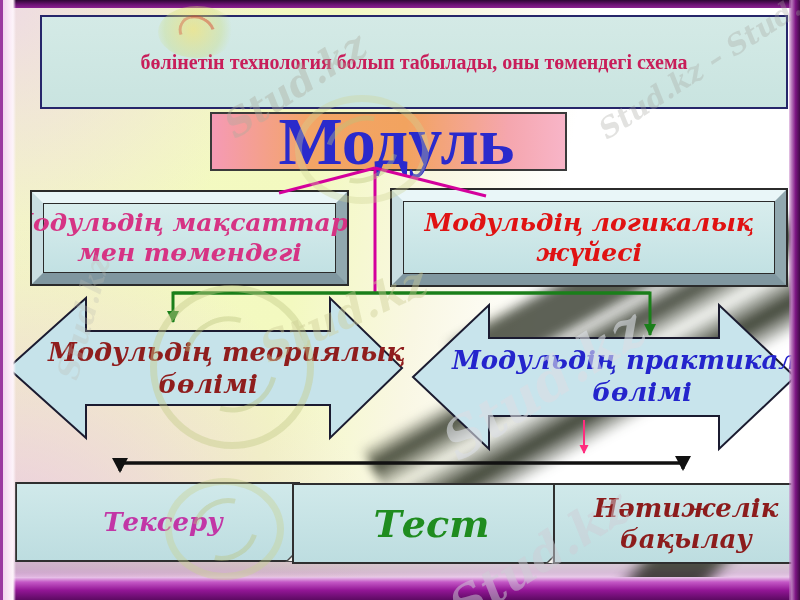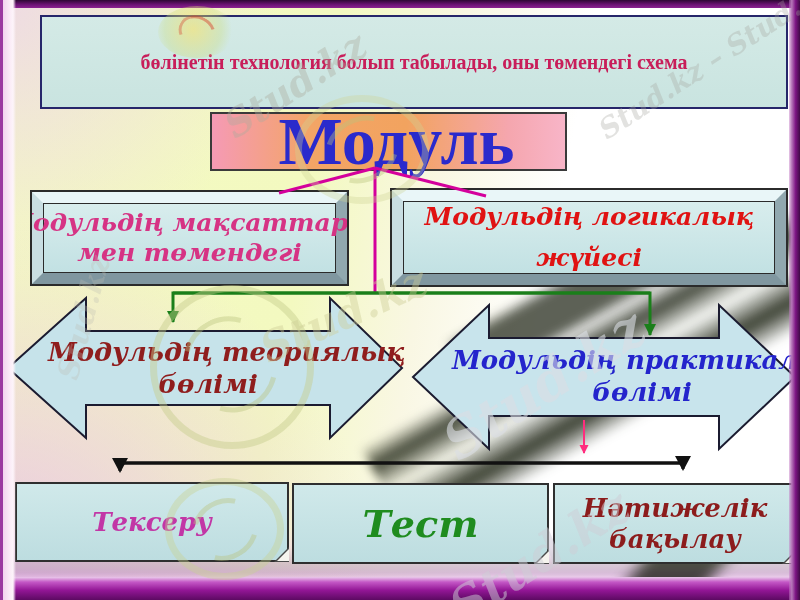--- a/index.html
+++ b/index.html
@@ -47,33 +47,33 @@
   .bevel .frame{position:absolute; inset:0; border:11px solid;
     border-color:#e9f6f8 #91a8af #8097a0 #c9dee2;}
   .bevel .panel{position:absolute; inset:11px; border:1px solid #2b2b2b;
     background:linear-gradient(180deg,#d8eded,#c2e1e3);
     display:flex; flex-direction:column; align-items:center; justify-content:center;
     font-family:"DejaVu Serif", serif; font-style:italic; font-weight:bold;
     font-size:25px; line-height:30px; text-align:center; white-space:nowrap;}
   .bevel.goals{left:30px; top:190px; width:315px; height:92px;}
   .bevel.goals .panel{color:#d63384;}
   .bevel.logic{left:390px; top:188px; width:394px; height:95px;}
-  .bevel.logic .panel{color:#e01212;justify-content:space-between;}
+  .bevel.logic .panel{color:#e01212;}
   
   .arrow-label{position:absolute; z-index:4; text-align:center; white-space:nowrap;
     font-family:"DejaVu Serif", serif; font-style:italic; font-weight:bold;
     font-size:26px; line-height:32px;}
   .arrow-label.theory{left:48px; top:336px; width:320px; color:#8f1d1d;}
   .arrow-label.practice{left:452px; top:344px; width:380px; color:#2424cc;}
   
   .bbox{position:absolute; z-index:4; border:2px solid #2f2f2f;
     background:linear-gradient(180deg,#d0e9ea,#bddde0);
     display:flex; flex-direction:column; align-items:center; justify-content:center;
     font-family:"DejaVu Serif", serif; font-style:italic; font-weight:bold;
-    font-size:26px; line-height:31px; text-align:center; white-space:nowrap;}
+    font-size:26px; line-height:31px; text-align:center; white-space:nowrap;padding-left:11px;}
   .bbox.b1{left:15px; top:482px; width:270px; height:76px; color:#c236a6;}
   .bbox.b2{left:292px; top:483px; width:253px; height:77px; color:#1f8c1f; font-size:38px;text-align:center;}
   .bbox.b3{left:553px; top:483px; width:240px; height:77px; color:#8c1c1c;}
   .bbox div:empty{display:none;}
   .fold{position:absolute; right:-2px; bottom:-2px; width:0; height:0;
     border-style:solid; border-width:0 0 15px 15px;
     border-color:transparent transparent #4a4a4a transparent;}
   .fold::after{content:''; position:absolute; left:-12px; bottom:-14px; width:0; height:0;
     border-style:solid; border-width:0 0 12px 12px;
     border-color:transparent transparent #f6f4ee transparent;}

